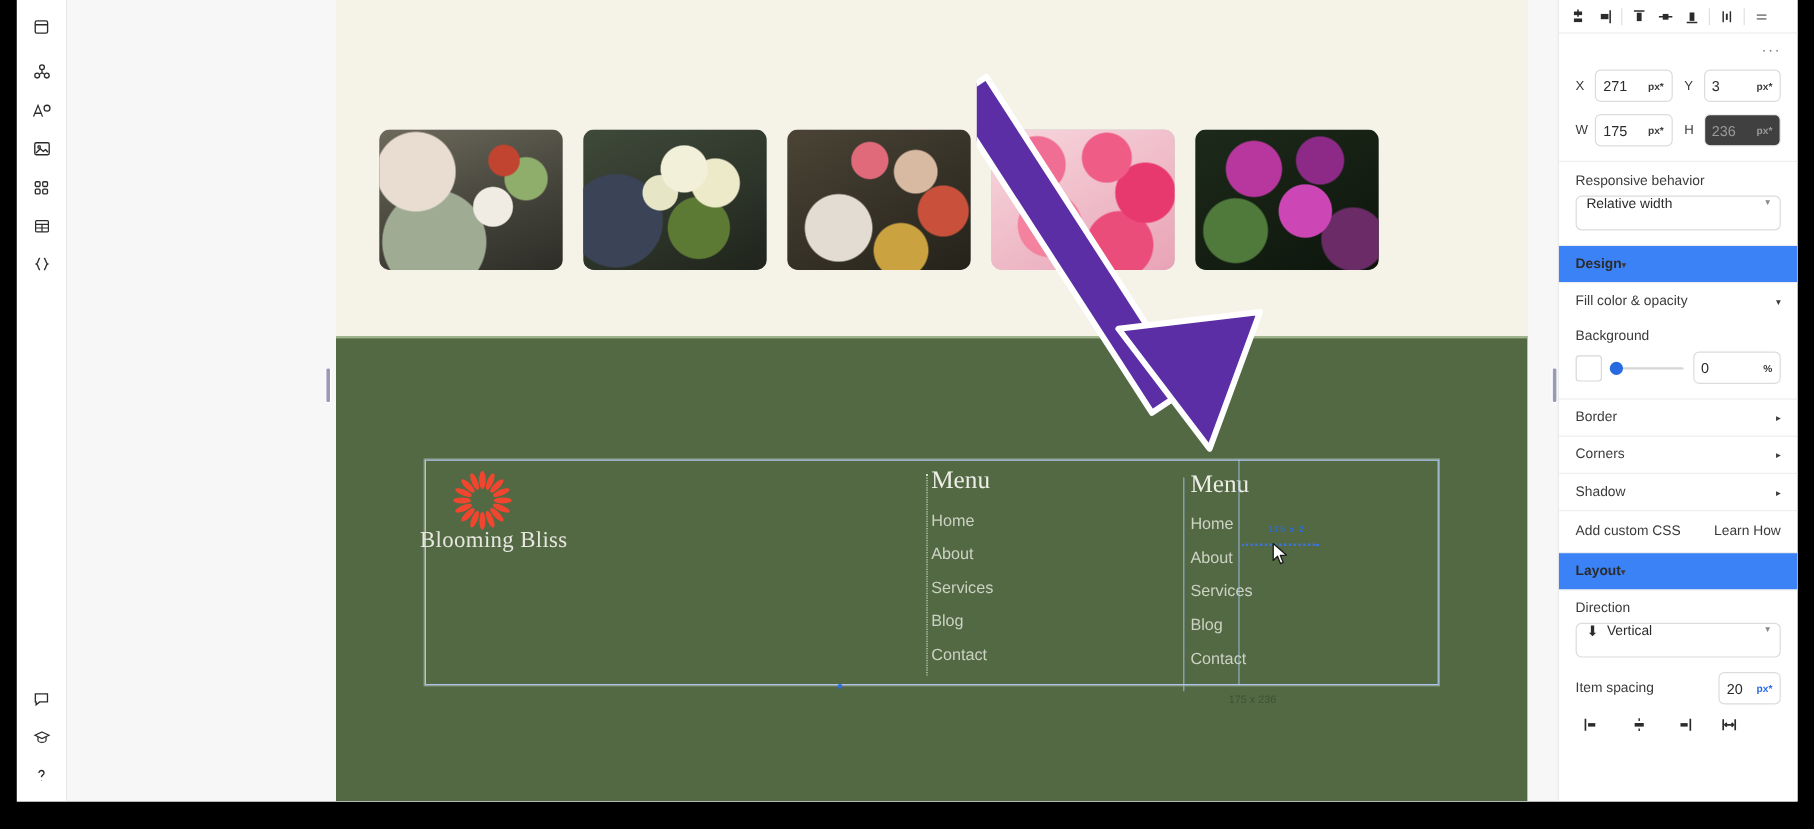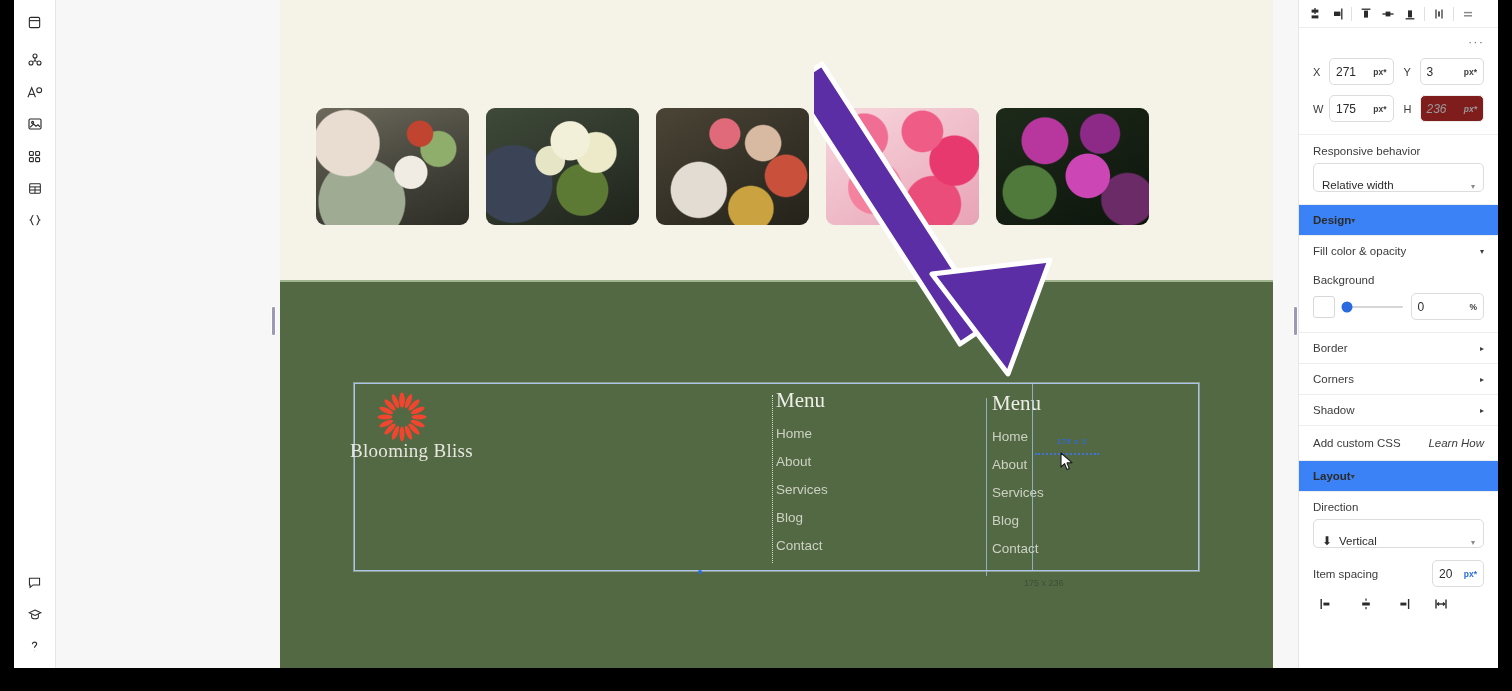--- a/index.html
+++ b/index.html
@@ -182,21 +182,21 @@
   #pos-block { padding: 8px 14px 12px 14px; border-bottom: 1px solid #ededed; position: relative; }
   #kebab { position: absolute; right: 14px; top: 6px; color: #7a7a7a; font-size: 13px; letter-spacing: 1px; cursor: pointer; }
   .xy-row { display: flex; align-items: center; gap: 6px; margin-top: 10px; }
   .xy-label { width: 10px; font-size: 11px; color: #3b3b3b; }
   .numfield {
     flex: 1; height: 27px;
     border: 1px solid #dcdcdc; border-radius: 5px;
     display: flex; align-items: center; padding: 0 6px;
     background: #fff;
   }
-  .numfield.disabled { background: #7f1d1d; border-color: #eeeeee; font-style: italic; }
+  .numfield.disabled { background: #404040; border-color: #eeeeee; }
   .numfield .val { flex: 1; font-size: 12px; color: #2b2b2b; }
   .numfield.disabled .val { color: #9a9a9a; }
   .numfield .unit { font-size: 8.5px; font-weight: bold; color: #3b3b3b; text-align: right; }
   .numfield.disabled .unit { color: #9a9a9a; }
   .numfield .unit.blue { color: #2a6ae0; }
 
   .sec { border-bottom: 1px solid #ededed; }
   .sec-head {
     height: 30px; display: flex; align-items: center; justify-content: flex-start;
     padding: 0 14px; background: #3b82f6; cursor: pointer;
@@ -216,26 +216,26 @@
   .slider-wrap { position: relative; flex: 1; height: 22px; display: flex; align-items: center; }
   .slider-track { width: 100%; height: 2px; background: #d6d6d6; border-radius: 2px; }
   .slider-knob {
     position: absolute; left: 6%; top: 50%; transform: translate(-50%, -50%);
     width: 11px; height: 11px; border-radius: 50%; background: #2a6ae0;
   }
   .opacity-field { width: 50px; }
 
   .select {
     height: 29px; border: 1px solid #dcdcdc; border-radius: 5px;
-    display: flex; align-items: flex-end; padding: 0 8px; gap: 7px;
+    display: flex; align-items: flex-start; padding: 0 8px; gap: 7px;
     margin-top: 6px; cursor: pointer; background: #fff;
   }
   .select .sv { flex: 1; font-size: 11.5px; color: #2b2b2b; }
   .select .sc { font-size: 8px; color: #8a8a8a; }
-  .learn { color: #2a6ae0; cursor: pointer; font-style: italic; }
+  .learn { color: #2a6ae0; cursor: pointer; }
   .row-between { display: flex; align-items: center; justify-content: space-between; gap: 16px; }
   .align-items-row { display: flex; align-items: center; gap: 16px; padding: 8px 18px 0 18px; }
   .ai-btn { width: 22px; height: 18px; display: flex; align-items: center; justify-content: center; cursor: pointer; }
 
   
   #annot-banner {
     position: absolute; left: 164px; top: 13px;
     width: 1182px; height: 88px;
     background: #5b2ea6;
     border: 4px solid #ffffff;

